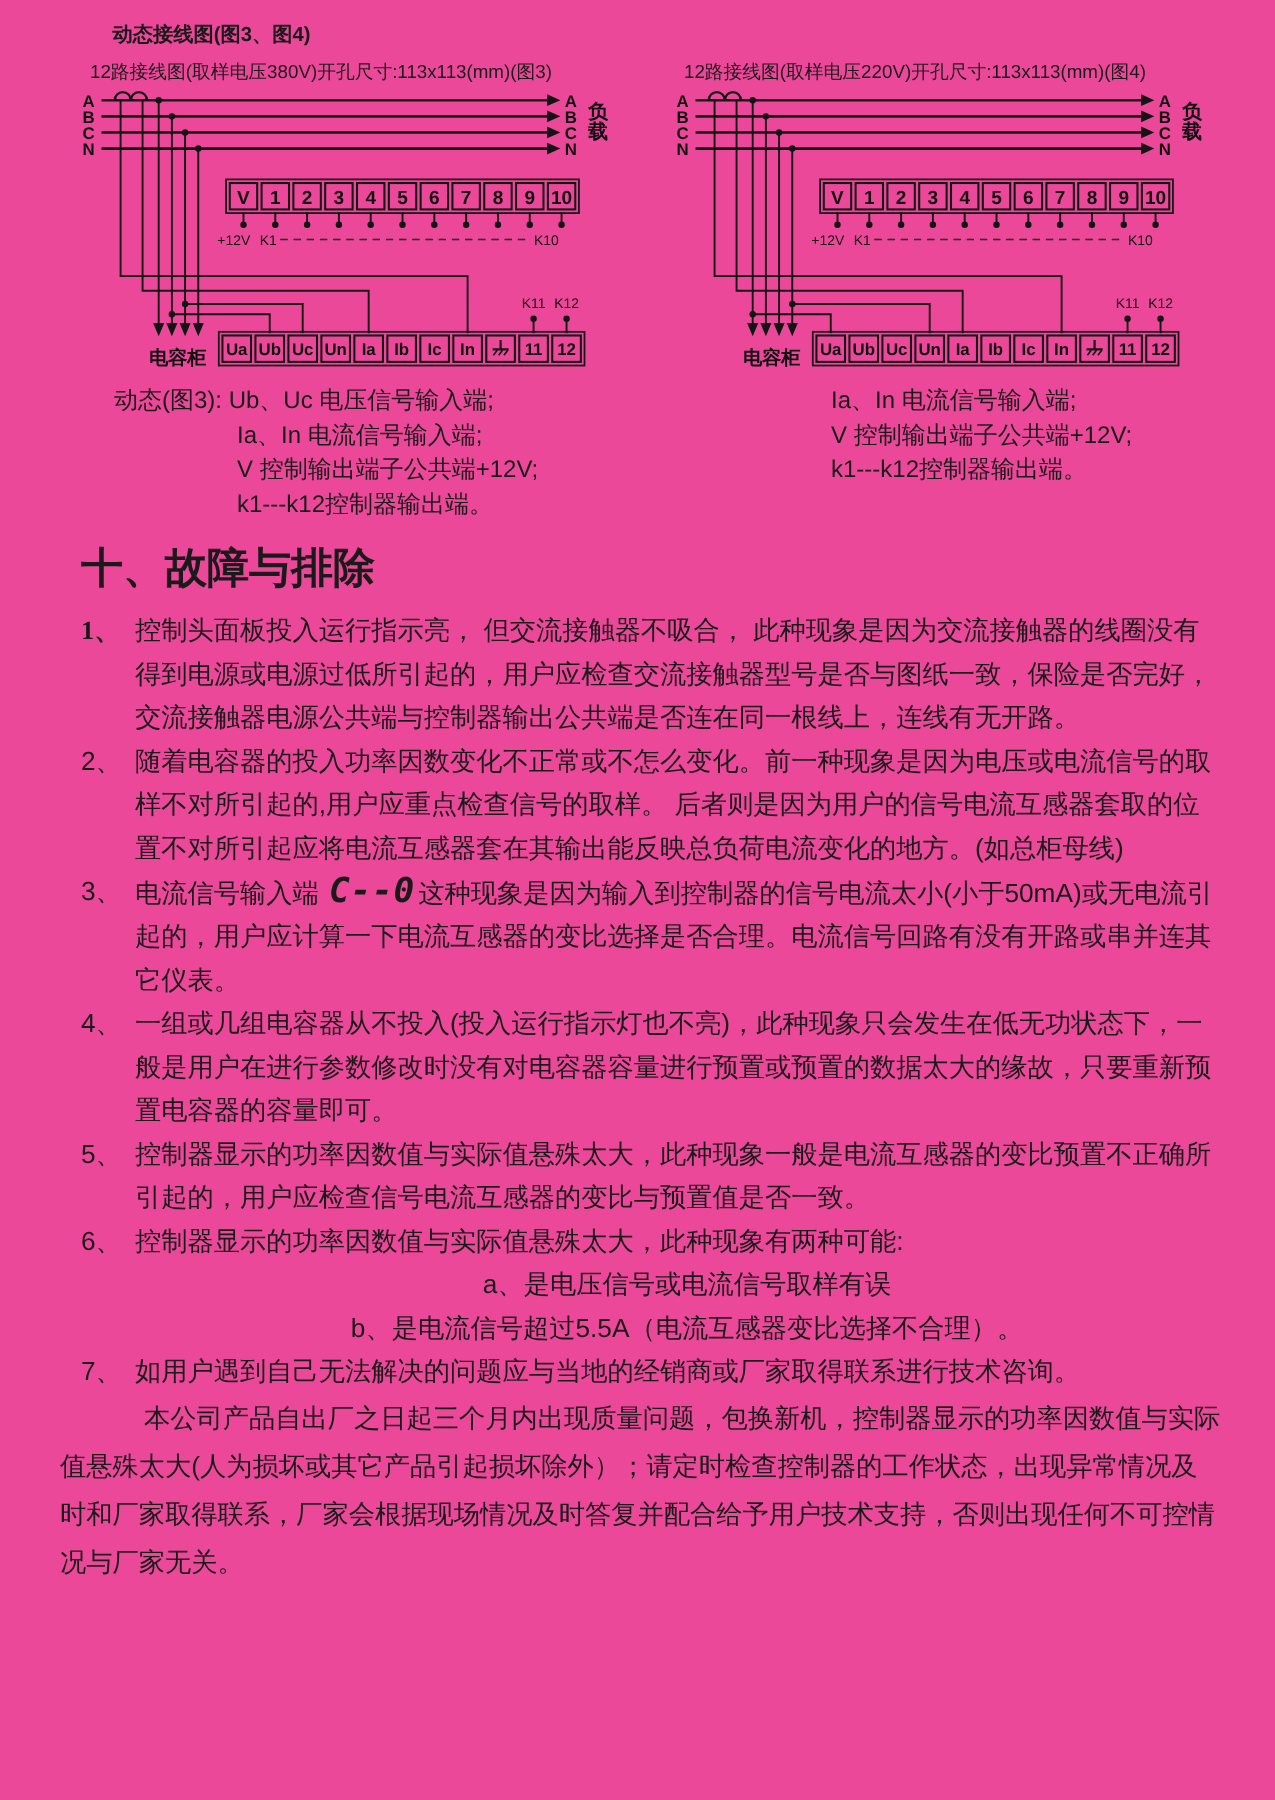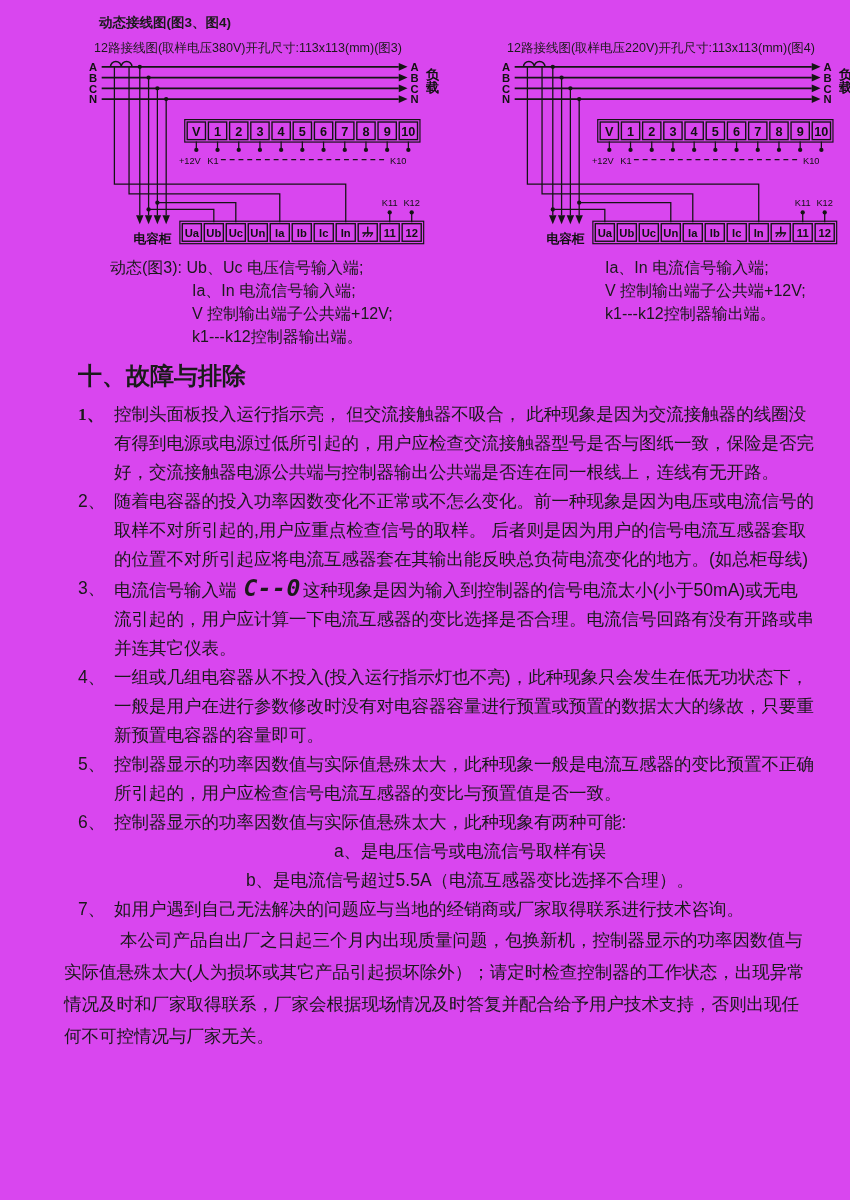--- a/index.html
+++ b/index.html
@@ -1,30 +1,30 @@
 <!DOCTYPE html>
 <html><head>
 <meta charset="utf-8">
 <style>
   html,body{margin:0;padding:0;background:#e9e9e9;}
   .page{
-    width:850px;height:1200px;box-sizing:border-box;background:#d946ef;color:#1a1a1a;
+    width:850px;height:1200px;box-sizing:border-box;background:#ec4899;color:#1a1a1a;
     font-family:"Liberation Sans","DejaVu Sans",sans-serif;
-    padding:10px 36px 0 64px;overflow:hidden;position:relative;
+    padding:10px 36px 0 40px;overflow:hidden;position:relative;
   }
   h1.doc-title{font-size:13.5px;font-weight:700;margin:4px 0 8px 35px;}
-  .figures{display:flex;gap:27px;margin-left:24px;}
+  .figures{display:flex;gap:10px;margin-left:14px;}
   .fig-col{width:386px;flex:none;}
   .fig-header{font-size:12.5px;margin:0 0 2px 6px;white-space:nowrap;}
   svg.wiring{display:block;width:386px;height:auto;}
   svg.wiring text{font-family:"Liberation Sans","DejaVu Sans",sans-serif;fill:#111;}
   .fig-caption{margin-top:5px;font-size:16px;line-height:23px;}
   .cap-line{margin-left:104px;}
   .cap-line.first{margin-left:22px;}
-  h2.sec-heading{font-size:24px;font-weight:600;margin:12px 0 8px 14px;}
+  h2.sec-heading{font-size:28px;font-weight:600;margin:12px 0 8px 14px;}
   .intro{font-size:17.5px;line-height:29px;margin:0;text-indent:14px;}
   .item{display:flex;font-size:17.5px;line-height:29px;}
   .item .num{flex:none;width:36px;padding-left:14px;}
   .item .num.bold{font-weight:700;font-family:"Liberation Serif","DejaVu Serif",serif;}
   .item .body{flex:1;}
   .sub{padding-left:12px;text-align:center;}
   .lcd{font-family:"DejaVu Sans Mono",monospace;font-weight:700;font-style:italic;font-size:23px;letter-spacing:.5px;padding:0 2px;}
   .closing{font-size:17.5px;line-height:32px;margin:0;text-indent:56px;}
 </style>
 </head>

